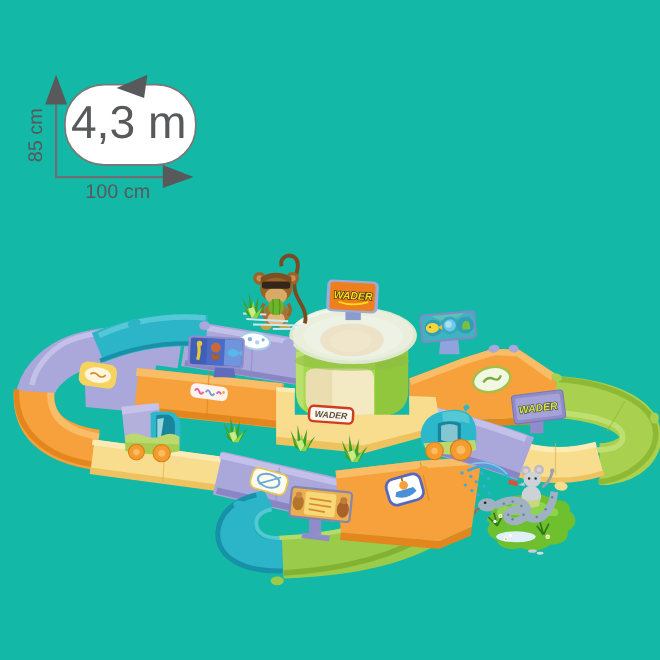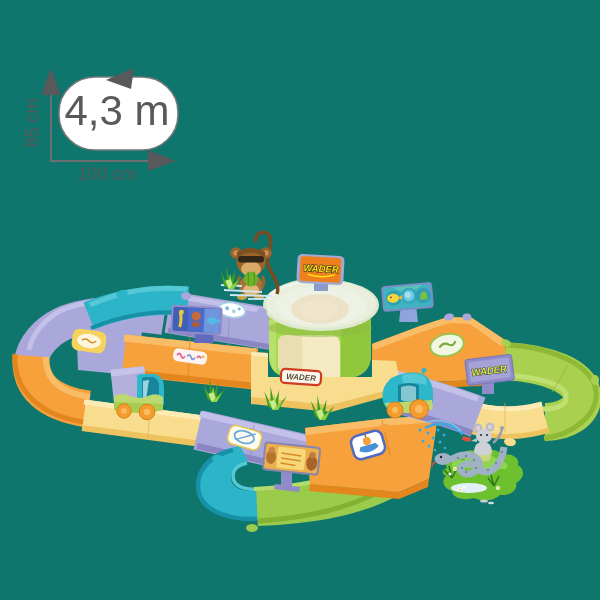--- a/index.html
+++ b/index.html
@@ -1,16 +1,16 @@
 <!DOCTYPE html>
 <html><head>
 <meta charset="utf-8">
 <style>
   html,body{margin:0;padding:0;background:#ffffff;}
-  .page{width:600px;height:600px;position:relative;overflow:hidden;background:#0f766e;
+  .page{width:600px;height:600px;position:relative;overflow:hidden;background:#14b8a6;
         font-family:"Liberation Sans", sans-serif;}
 </style>
 </head>
 <body>
 <div class="page">
 <svg width="600" height="600" viewBox="0 0 600 600">
 <defs>
 <g id="tuft">
 <path d="M0,0 L-11,-8 L-4,-3 L-7,-15 L-2,-5 L-2,-19 L1,-5 L5,-16 L4,-4 L11,-11 L5,-1 Z" fill="#3f9e1f"></path>
 <path d="M0,0 L-6,-10 L-1,-3 L1,-13 L3,-3 L8,-8 L4,0 Z" fill="#8fd34a"></path>

